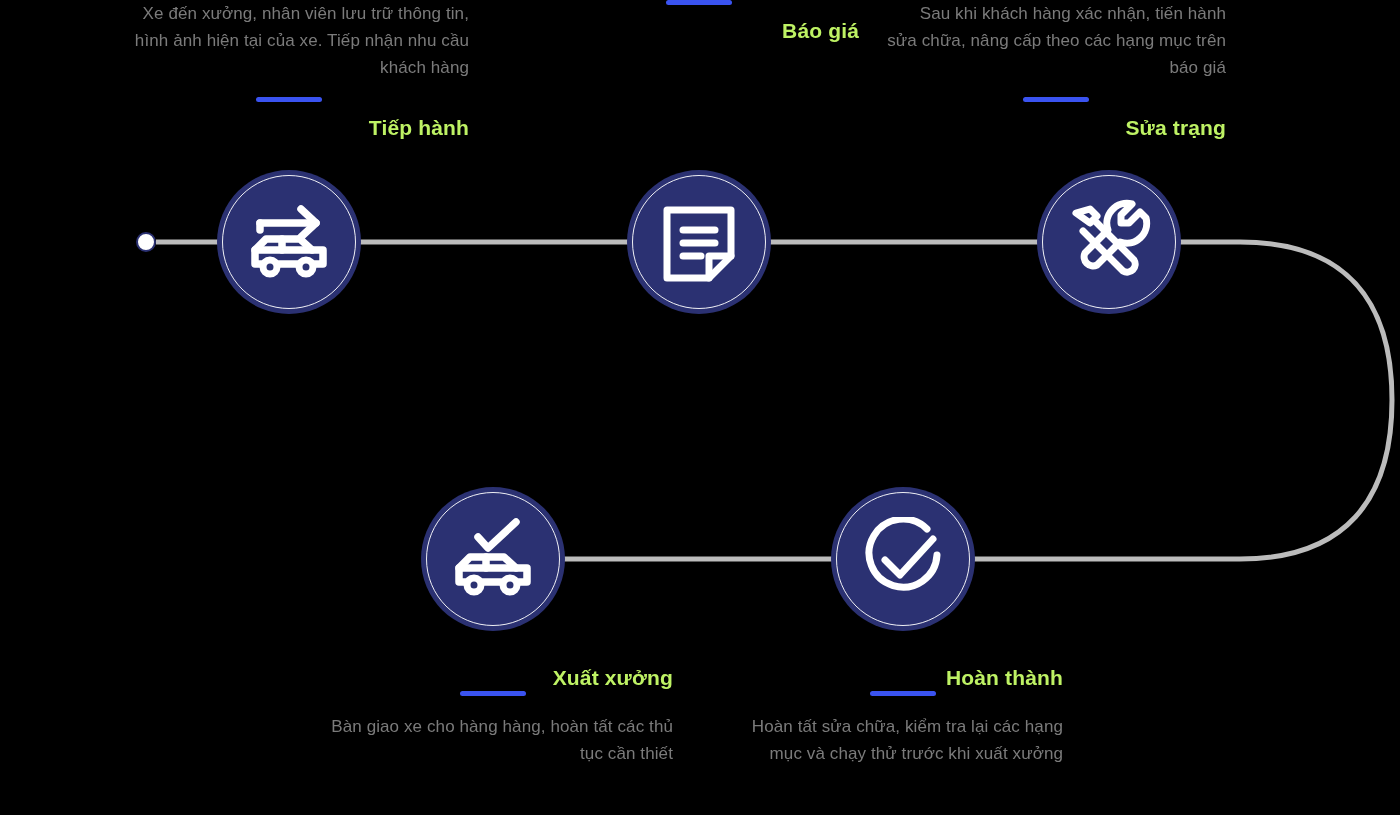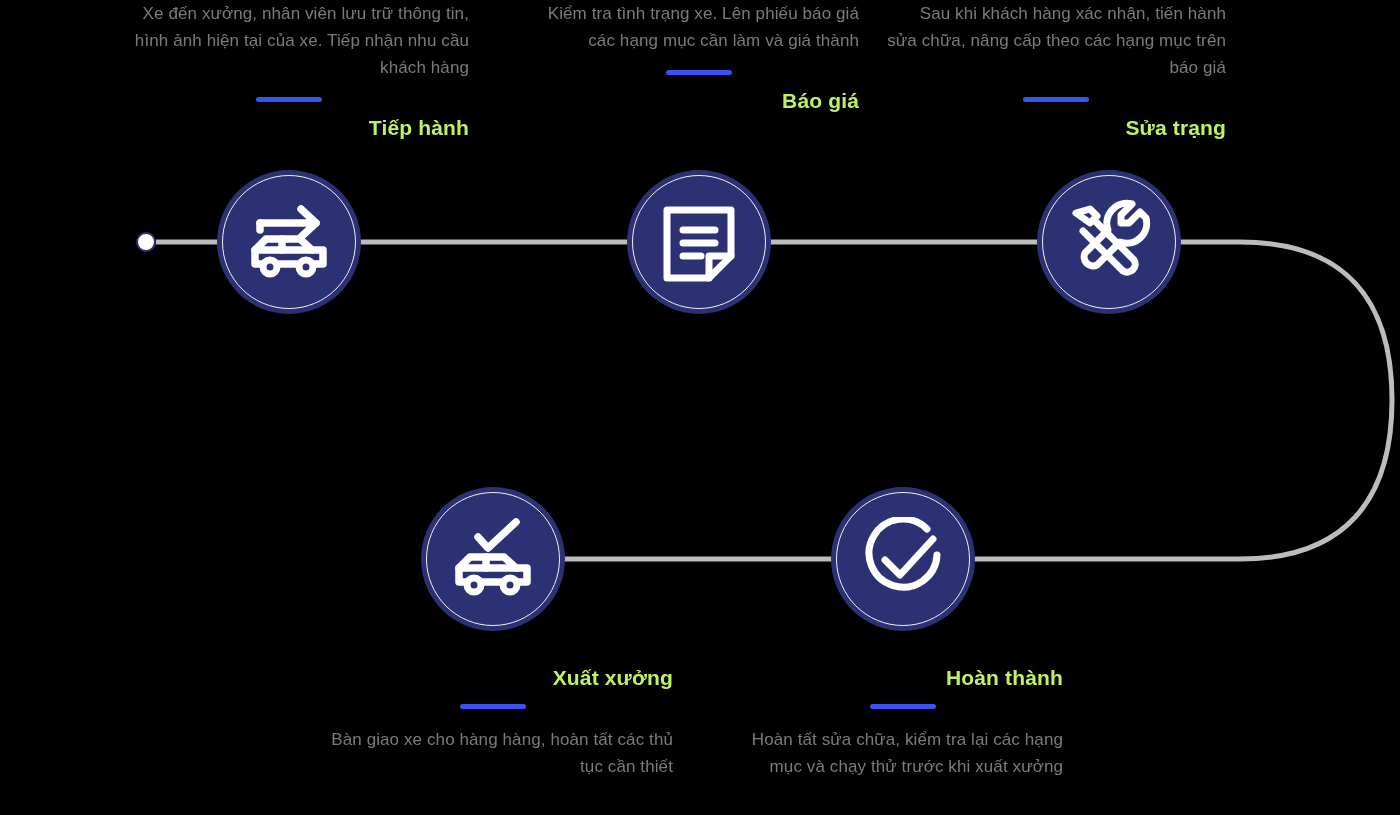--- a/index.html
+++ b/index.html
@@ -117,21 +117,21 @@
     border-radius: 3px;
     background: #3a53f0;
     margin: 0 auto;
   }
 
   
   .top-group .desc { margin-bottom: 16px; }
   .top-group .accent-bar { margin-bottom: 13px; }
 
   
-  .bottom-group .title { margin-bottom: 13px; }
+  .bottom-group .title { }
   .bottom-group .accent-bar { margin-bottom: 17px; }
 
   
   #text-tiep-nhan  { left: 109px;  top: 0px;   width: 360px; }
   #text-bao-gia    { left: 539px;  top: 0px;   width: 320px; }
   #text-sua-chua   { left: 886px;  top: 0px;   width: 340px; }
   #text-xuat-xuong { left: 313px;  top: 665px; width: 360px; }
   #text-hoan-thanh { left: 743px;  top: 665px; width: 320px; }
 </style>
 </head>
@@ -227,21 +227,20 @@
     </svg>
   </div>
 
   <div class="step-text top-group" id="text-tiep-nhan">
     <p class="desc">Xe đến xưởng, nhân viên lưu trữ thông tin, hình ảnh hiện tại của xe. Tiếp nhận nhu cầu khách hàng</p>
     <div class="accent-bar"></div>
     <p class="title">Tiếp hành</p>
   </div>
 
   <div class="step-text top-group" id="text-bao-gia">
-    <p class="desc">Kiểm tra tình trạng xe. Lên phiếu báo giá các hạng mục cần làm và giá thành</p>
     <div class="accent-bar"></div>
     <p class="title">Báo giá</p>
   </div>
 
   <div class="step-text top-group" id="text-sua-chua">
     <p class="desc">Sau khi khách hàng xác nhận, tiến hành sửa chữa, nâng cấp theo các hạng mục trên báo giá</p>
     <div class="accent-bar"></div>
     <p class="title">Sửa trạng</p>
   </div>
 

